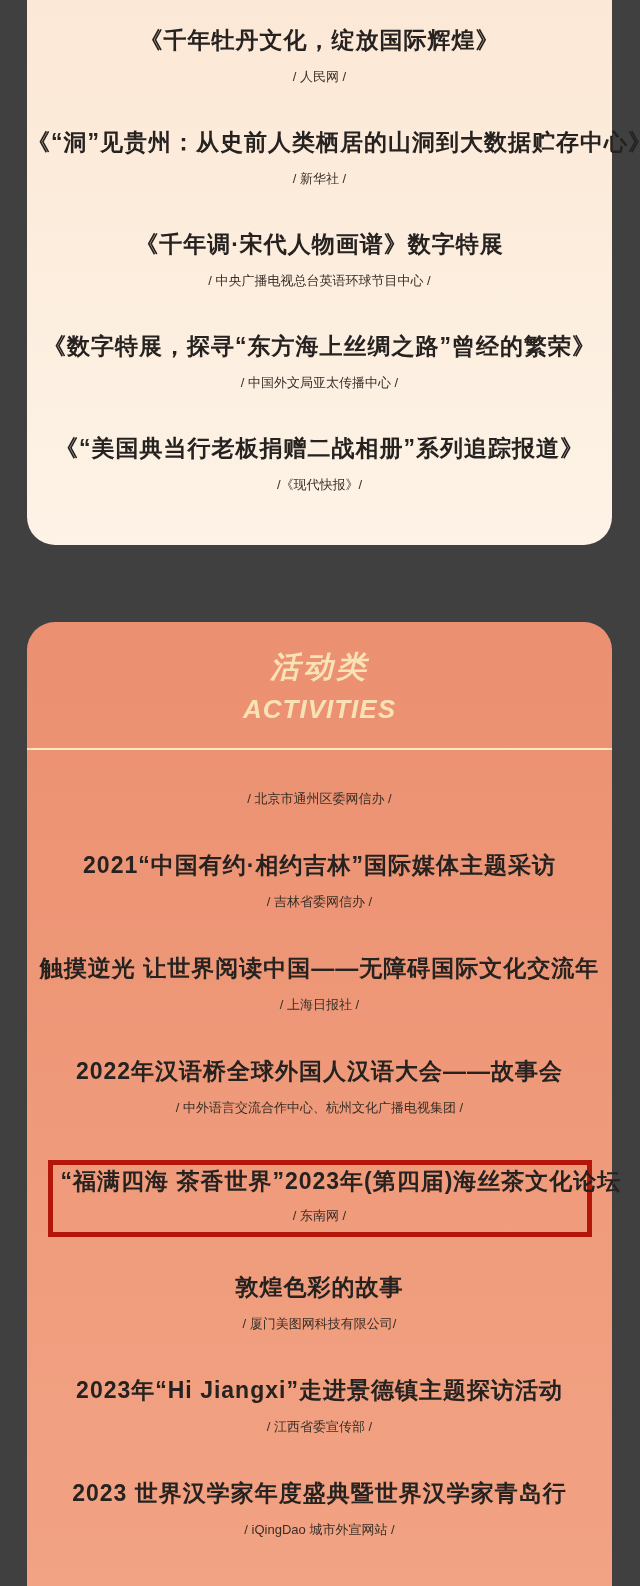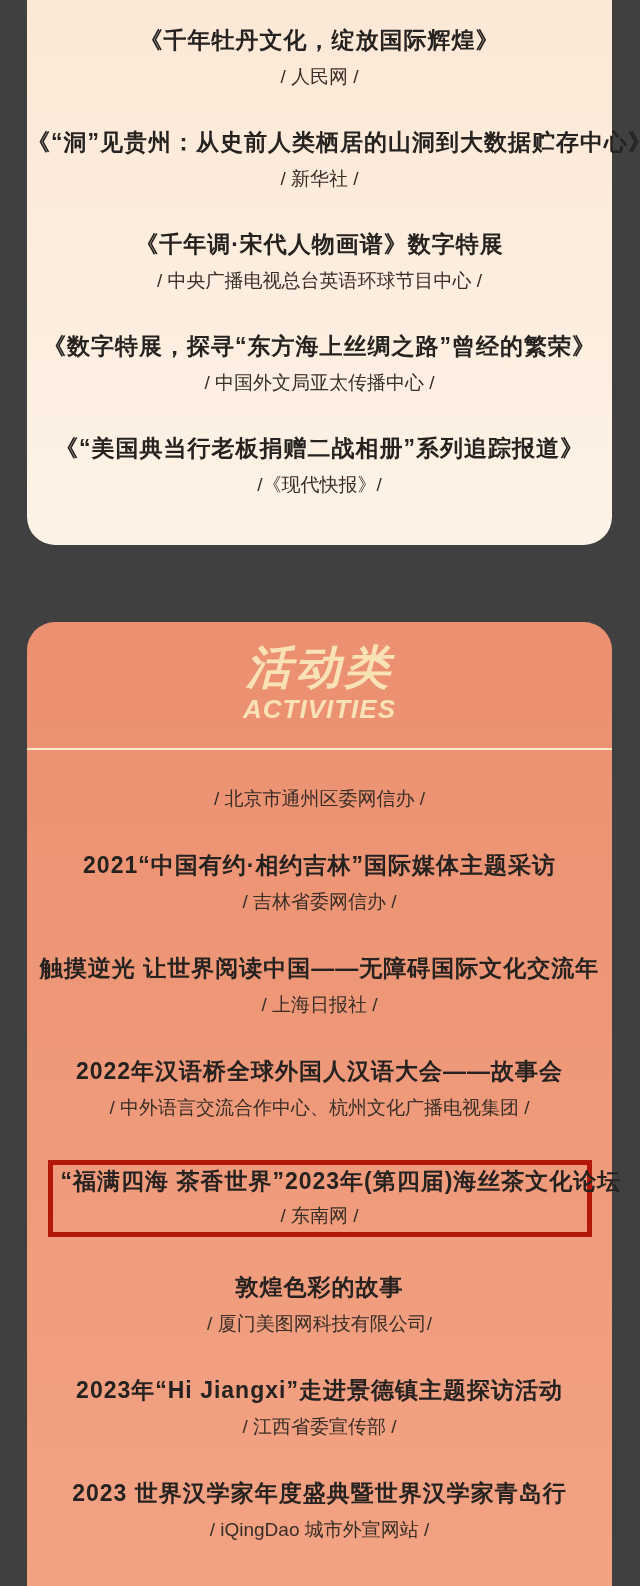--- a/index.html
+++ b/index.html
@@ -36,28 +36,28 @@
   .activities-card .entry { margin-bottom: 40px; }
   .entry-title {
     font-size: 23px;
     line-height: 28px;
     font-weight: bold;
     letter-spacing: 1px;
     color: #262220;
     white-space: nowrap;
   }
   .entry-source {
-    font-size: 19px;
+    font-size: 13px;
     line-height: 24px;
     margin-top: 11px;
     color: #382e26;
     white-space: nowrap;
   }
   .section-header-zh {
-    font-size: 46px;
+    font-size: 30px;
     line-height: 50px;
     font-weight: bold;
     font-style: italic;
     letter-spacing: 3px;
     color: #f8e2b6;
   }
   .section-header-en {
     font-size: 26px;
     line-height: 30px;
     font-weight: bold;

